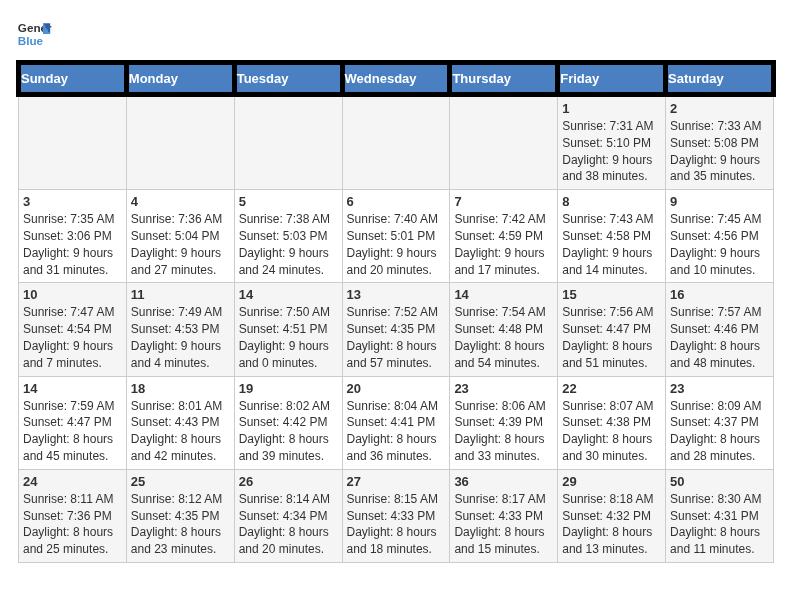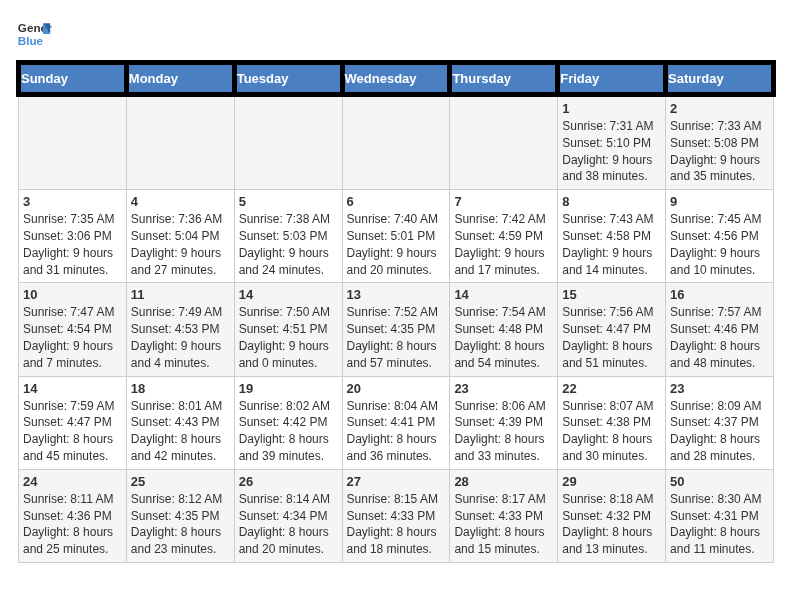--- a/index.html
+++ b/index.html
@@ -281,21 +281,21 @@
           <div class="day-info">Sunrise: 8:09 AM
 Sunset: 4:37 PM
 Daylight: 8 hours
 and 28 minutes.</div>
         </td>
       </tr>
       <tr>
         <td>
           <span class="day-num">24</span>
           <div class="day-info">Sunrise: 8:11 AM
-Sunset: 4:36 PM
+Sunset: 7:36 PM
 Daylight: 8 hours
 and 25 minutes.</div>
         </td>
         <td>
           <span class="day-num">25</span>
           <div class="day-info">Sunrise: 8:12 AM
 Sunset: 4:35 PM
 Daylight: 8 hours
 and 23 minutes.</div>
         </td>
@@ -307,21 +307,21 @@
 and 20 minutes.</div>
         </td>
         <td>
           <span class="day-num">27</span>
           <div class="day-info">Sunrise: 8:15 AM
 Sunset: 4:33 PM
 Daylight: 8 hours
 and 18 minutes.</div>
         </td>
         <td>
-          <span class="day-num">28</span>
+          <span class="day-num">36</span>
           <div class="day-info">Sunrise: 8:17 AM
 Sunset: 4:33 PM
 Daylight: 8 hours
 and 15 minutes.</div>
         </td>
         <td>
           <span class="day-num">29</span>
           <div class="day-info">Sunrise: 8:18 AM
 Sunset: 4:32 PM
 Daylight: 8 hours

